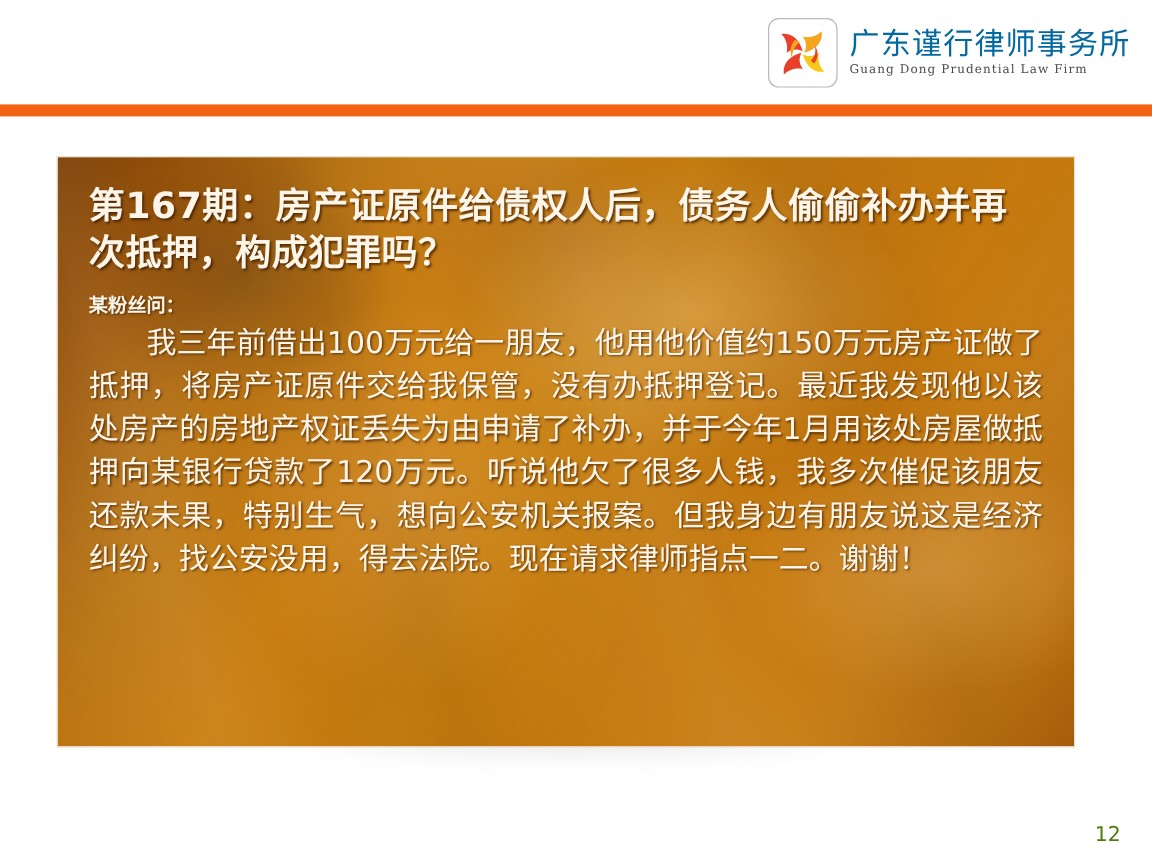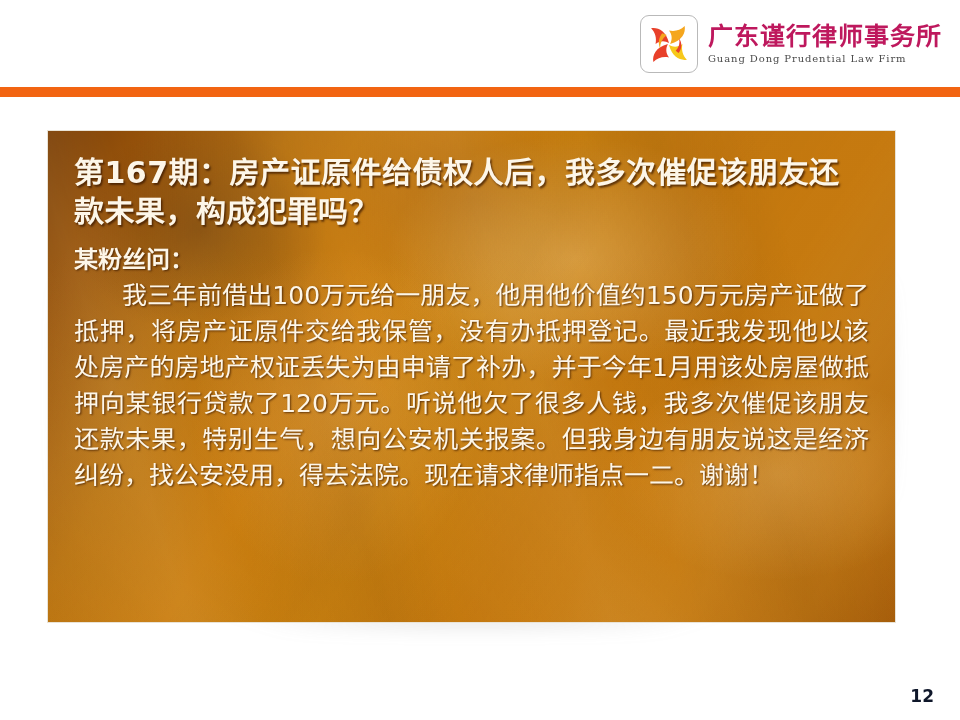--- a/index.html
+++ b/index.html
@@ -60,22 +60,22 @@
 
   .brand-text {
     display: flex;
     flex-direction: column;
     justify-content: center;
     line-height: 1;
   }
   .brand-cn {
     font-family: "DejaVu Sans", "Liberation Sans", sans-serif;
     font-size: 25px;
-    font-weight: 700;
-    color: #be185d;
+    font-weight: 400;
+    color: #0369a1;
     letter-spacing: 1px;
     white-space: nowrap;
   }
   .brand-en {
     font-family: "DejaVu Serif", "Liberation Serif", serif;
     font-size: 10px;
     color: #4a4a4a;
     letter-spacing: 0.9px;
     margin-top: 5px;
     white-space: nowrap;
@@ -161,21 +161,21 @@
     color: #fdf6e8;
     line-height: 1.30;
     letter-spacing: 0.5px;
     margin: 0 0 14px 0;
     text-shadow: 1.5px 1.5px 2px rgba(60,25,0,0.75);
     white-space: pre-wrap;
   }
 
   .asker {
     font-family: "DejaVu Sans", "Liberation Sans", sans-serif;
-    font-size: 24px;
+    font-size: 16px;
     font-weight: 700;
     color: #fdf6e8;
     line-height: 1.30;
     margin: 0 0 2px 0;
     text-shadow: 1.2px 1.2px 2px rgba(60,25,0,0.72);
   }
 
   .body-text {
     font-family: "DejaVu Sans", "Liberation Sans", sans-serif;
     font-size: 25px;
@@ -190,22 +190,21 @@
     text-shadow: 1.2px 1.2px 2px rgba(60,25,0,0.72);
   }
 
   
   .page-number {
     position: absolute;
     right: 26px;
     bottom: 14px;
     font-family: "DejaVu Sans", "Liberation Sans", sans-serif;
     font-size: 17px;
-    color: #0f172a;
-    font-weight: bold;
+    color: #4d7c0f;
   }
 </style>
 </head>
 <body>
 
 <div class="slide">
 
   <div class="header">
     <div class="brand">
 
@@ -231,21 +230,21 @@
 
   <div class="orange-bar"></div>
 
   <div class="card-wrap">
     <div class="card-shadow"></div>
 
     <div class="card">
       <div class="card-facets"></div>
 
       <div class="card-inner">
-        <h1 class="title">第167期：房产证原件给债权人后，我多次催促该朋友还款未果，构成犯罪吗？</h1>
+        <h1 class="title">第167期：房产证原件给债权人后，债务人偷偷补办并再次抵押，构成犯罪吗？</h1>
         <div class="asker">某粉丝问：</div>
         <p class="body-text">我三年前借出100万元给一朋友，他用他价值约150万元房产证做了抵押，将房产证原件交给我保管，没有办抵押登记。最近我发现他以该处房产的房地产权证丢失为由申请了补办，并于今年1月用该处房屋做抵押向某银行贷款了120万元。听说他欠了很多人钱，我多次催促该朋友还款未果，特别生气，想向公安机关报案。但我身边有朋友说这是经济纠纷，找公安没用，得去法院。现在请求律师指点一二。谢谢！</p>
       </div>
     </div>
   </div>
 
   <div class="page-number">12</div>
 
 </div>
 

